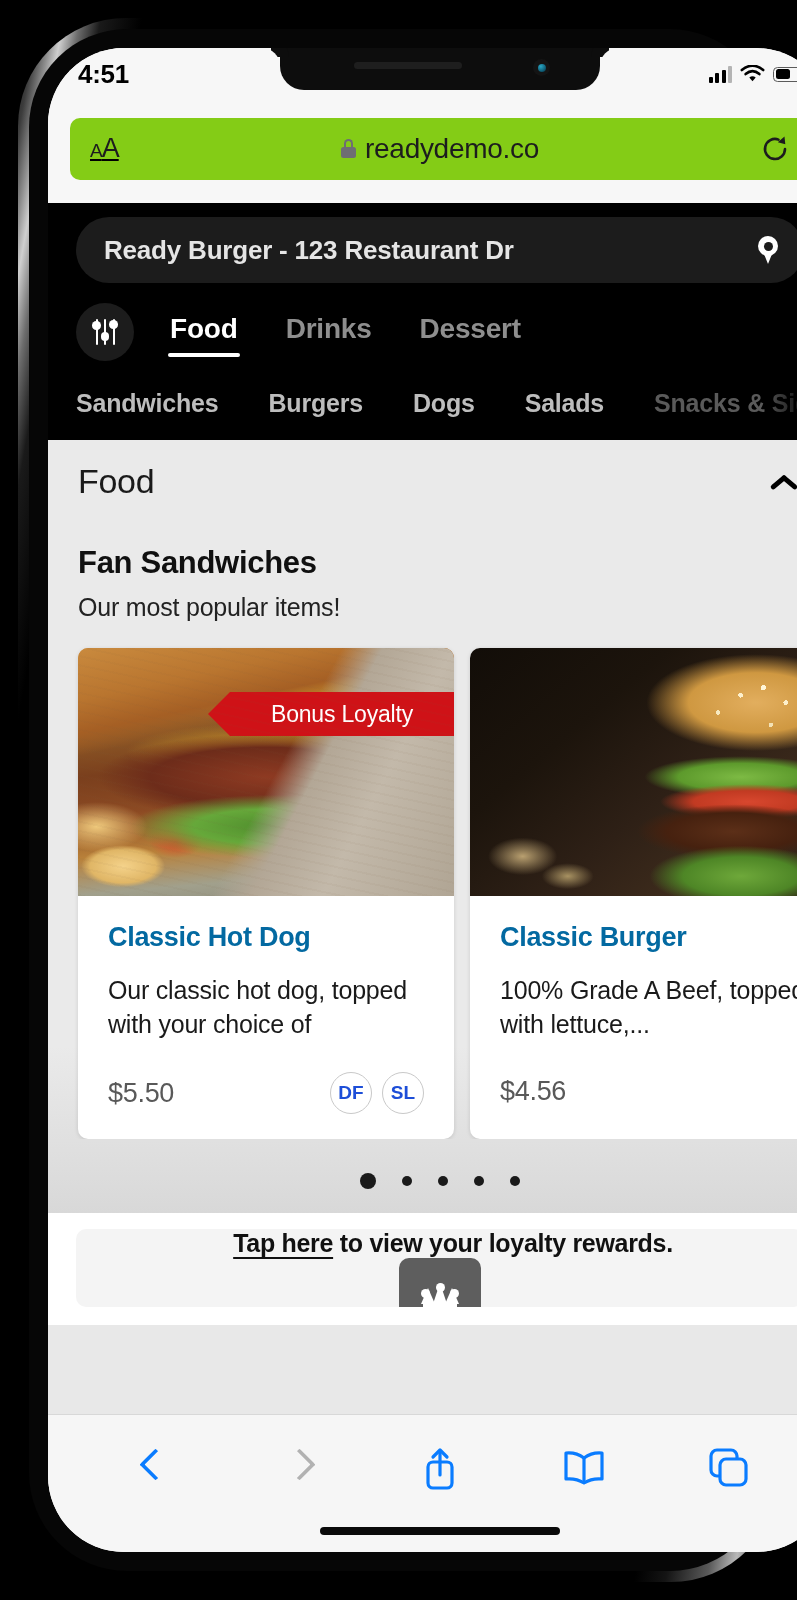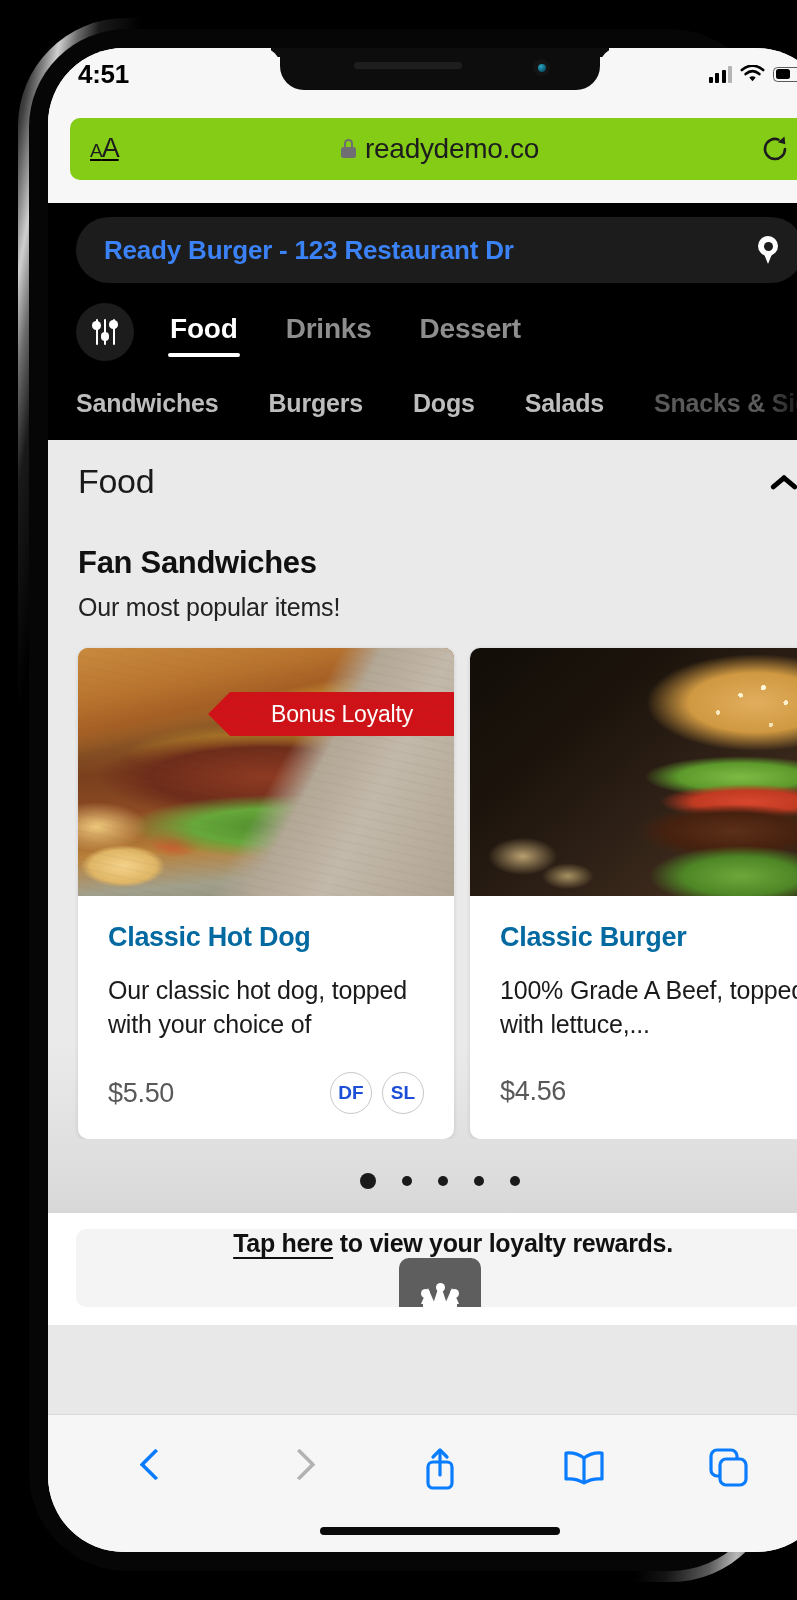--- a/index.html
+++ b/index.html
@@ -171,21 +171,21 @@
   #app-header { background: #000; padding: 14px 28px 0 28px; }
   #location-pill {
     background: #1c1c1c;
     border-radius: 42px;
     height: 66px;
     display: flex; align-items: center;
     padding: 0 26px 0 28px;
     margin-bottom: 20px;
   }
   #location-name {
-    color: #3b82f6; font-size: 26px; font-weight: 700;
+    color: #e5e5e5; font-size: 26px; font-weight: 700;
     letter-spacing: -0.2px; flex: 1;
   }
   .pin {
     width: 20px; height: 28px; position: relative; flex: none;
   }
   .pin .head {
     position:absolute; top:0; left:0; width:20px; height:20px;
     border-radius:50%; background:#fff;
   }
   .pin .tip {

